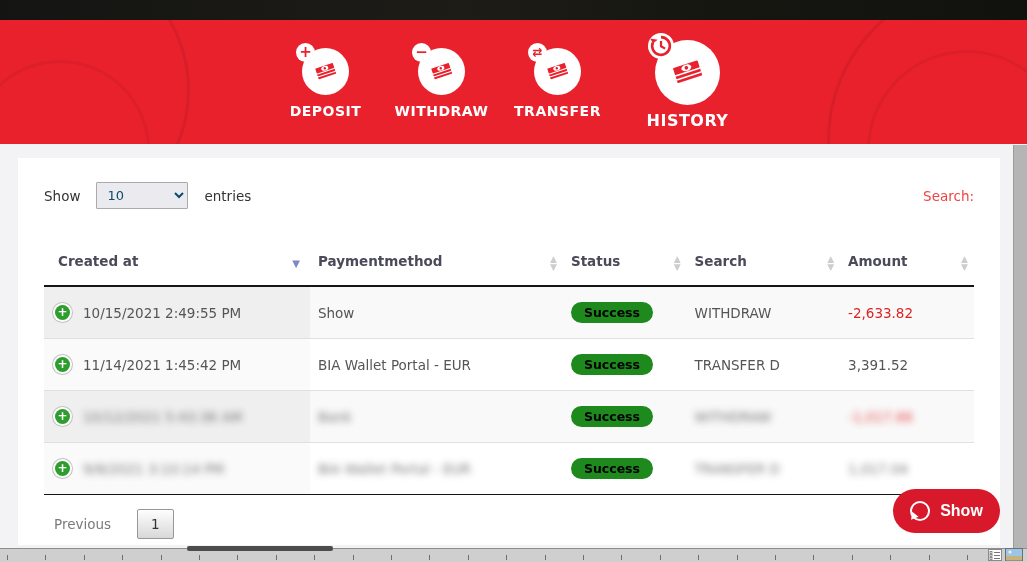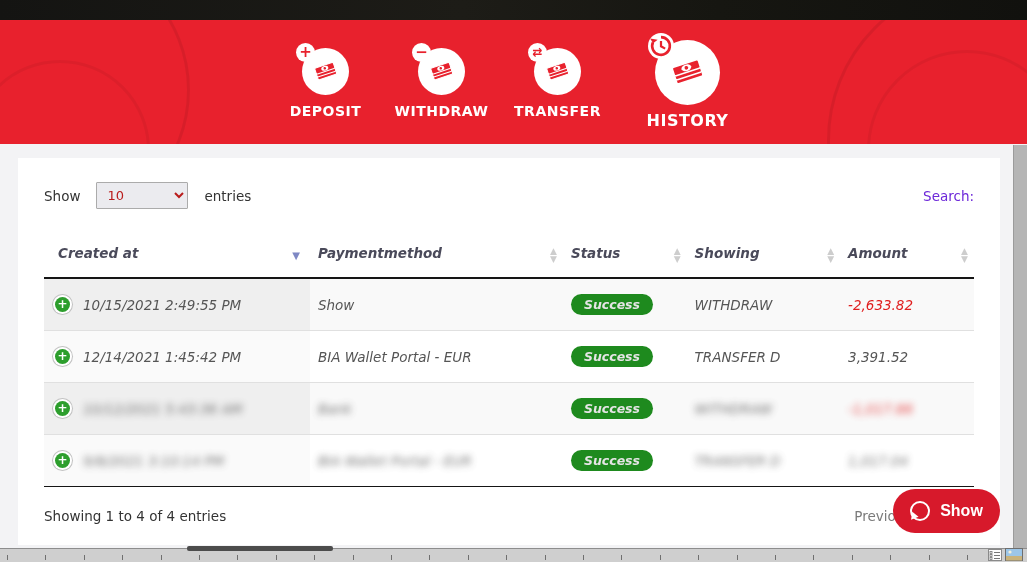--- a/index.html
+++ b/index.html
@@ -34,44 +34,44 @@
   .nav-item.active .badge-mini { width:26px; height:26px; top:-7px; left:-7px; }
   .nav-item.active .nav-label { font-size:16px; font-weight:bold; margin-top:6px; letter-spacing:.5px; }
 
   
   .card { position:absolute; left:18px; top:158px; width:982px; height:387px;
     background:#fff; padding:24px 26px 0 26px; }
 
   .controls-row { display:flex; justify-content:space-between; align-items:center;
     font-size:13.5px; color:#333; }
   .length-control { display:flex; align-items:center; gap:16px; }
-  .length-select { width:92px; height:27px; font-size:13px; color:#b91c1c;
+  .length-select { width:92px; height:27px; font-size:13px; color:#0c4a6e;
     background:#ebebef; border:1px solid #ababab; border-radius:1px; padding:0 6px;
     font-family:inherit; }
-  .search-control { color:#6d28d9; }
-
-  table { width:100%; border-collapse:collapse; table-layout:fixed; margin-top:28px;font-style:italic; }
+  .search-control { color:#ef4444; }
+
+  table { width:100%; border-collapse:collapse; table-layout:fixed; margin-top:36px; }
   th { text-align:left; font-size:13.5px; font-weight:bold; color:#4a4a5a;
     padding:8px 8px 16px 8px; border-bottom:2px solid #151515; position:relative; cursor:pointer; }
   .sort-caret { position:absolute; right:6px; top:46%; transform:translateY(-50%);
     display:flex; flex-direction:column; font-size:9px; line-height:.8; color:#cdcdcd; }
   .sort-desc { position:absolute; right:10px; top:46%; transform:translateY(-50%);
     font-size:10px; color:#7e88c4; }
   td { font-size:13.5px; color:#555; padding:15px 8px; border-bottom:1px solid #e0e0e0;
     vertical-align:middle; overflow:hidden; white-space:nowrap; }
   tr.odd td { background:#f9f9f9; }
   tr.odd td.sorted { background:#efefef; }
   tr.even td { background:#fff; }
   tr.even td.sorted { background:#fafafa; }
   tr:last-child td { border-bottom:1px solid #151515; }
   .created-cell { display:flex; align-items:center; gap:13px; }
   .expand-btn { flex:0 0 auto; width:15px; height:15px; border-radius:50%; background:#2d9e2d;
     color:#fff; font-size:12px; font-weight:bold; line-height:14px; text-align:center;
     box-shadow:0 0 0 2px #fff, 0 0 0 3px #c2c2c2; margin-left:3px; cursor:pointer; }
-  .badge { display:inline-block; background:#1e8a1e; color:#e5e5e5; font-weight:bold;
+  .badge { display:inline-block; background:#1e8a1e; color:#000000; font-weight:bold;
     font-size:12.5px; padding:3px 13px; border-radius:12px; }
   td.neg .bl { color:#e01f1f; }
   tr.blurred .bl { filter:blur(3.5px); opacity:.8; }
 
   .footer-row { display:flex; justify-content:space-between; align-items:center; margin-top:14px; }
   .info-text { font-size:13.5px; color:#333; }
   .paginate { display:flex; align-items:center; }
   .prev-btn { color:#7a7a7a; font-size:13.5px; padding:6px 10px; cursor:default; }
   .page-btn { margin-left:16px; border:1px solid #979797; border-radius:2px;
     background:linear-gradient(#fefefe,#d8d8d8); color:#333; font-size:13.5px;
@@ -229,21 +229,21 @@
               </span>
           </th>
           <th>
             <span>Status</span>
             <span class="sort-caret">
                 <span>▲</span>
                 <span>▼</span>
               </span>
           </th>
           <th>
-            <span>Showing</span>
+            <span>Search</span>
             <span class="sort-caret">
                 <span>▲</span>
                 <span>▼</span>
               </span>
           </th>
           <th>
             <span>Amount</span>
             <span class="sort-caret">
                 <span>▲</span>
                 <span>▼</span>
@@ -261,21 +261,21 @@
             </td>
             <td><span class="bl">Show</span></td>
             <td><span class="badge">Success</span></td>
             <td><span class="bl">WITHDRAW</span></td>
             <td class="neg"><span class="bl">-2,633.82</span></td>
           </tr>
           <tr class="even">
             <td class="sorted">
               <span class="created-cell">
                 <span class="expand-btn">+</span>
-                <span class="bl">12/14/2021 1:45:42 PM</span>
+                <span class="bl">11/14/2021 1:45:42 PM</span>
               </span>
             </td>
             <td><span class="bl">BIA Wallet Portal - EUR</span></td>
             <td><span class="badge">Success</span></td>
             <td><span class="bl">TRANSFER D</span></td>
             <td class=""><span class="bl">3,391.52</span></td>
           </tr>
           <tr class="odd blurred">
             <td class="sorted">
               <span class="created-cell">
@@ -297,21 +297,20 @@
             </td>
             <td><span class="bl">BIA Wallet Portal - EUR</span></td>
             <td><span class="badge">Success</span></td>
             <td><span class="bl">TRANSFER D</span></td>
             <td class=""><span class="bl">1,017.04</span></td>
           </tr>
         </tbody>
     </table>
 
     <div class="footer-row">
-      <div class="info-text">Showing 1 to 4 of 4 entries</div>
       <div class="paginate">
         <span class="prev-btn">Previous</span>
         <span class="page-btn">1</span>
       </div>
     </div>
 
   </div>
 
   <button class="help-btn">
     <span class="bubble-icon"></span>

